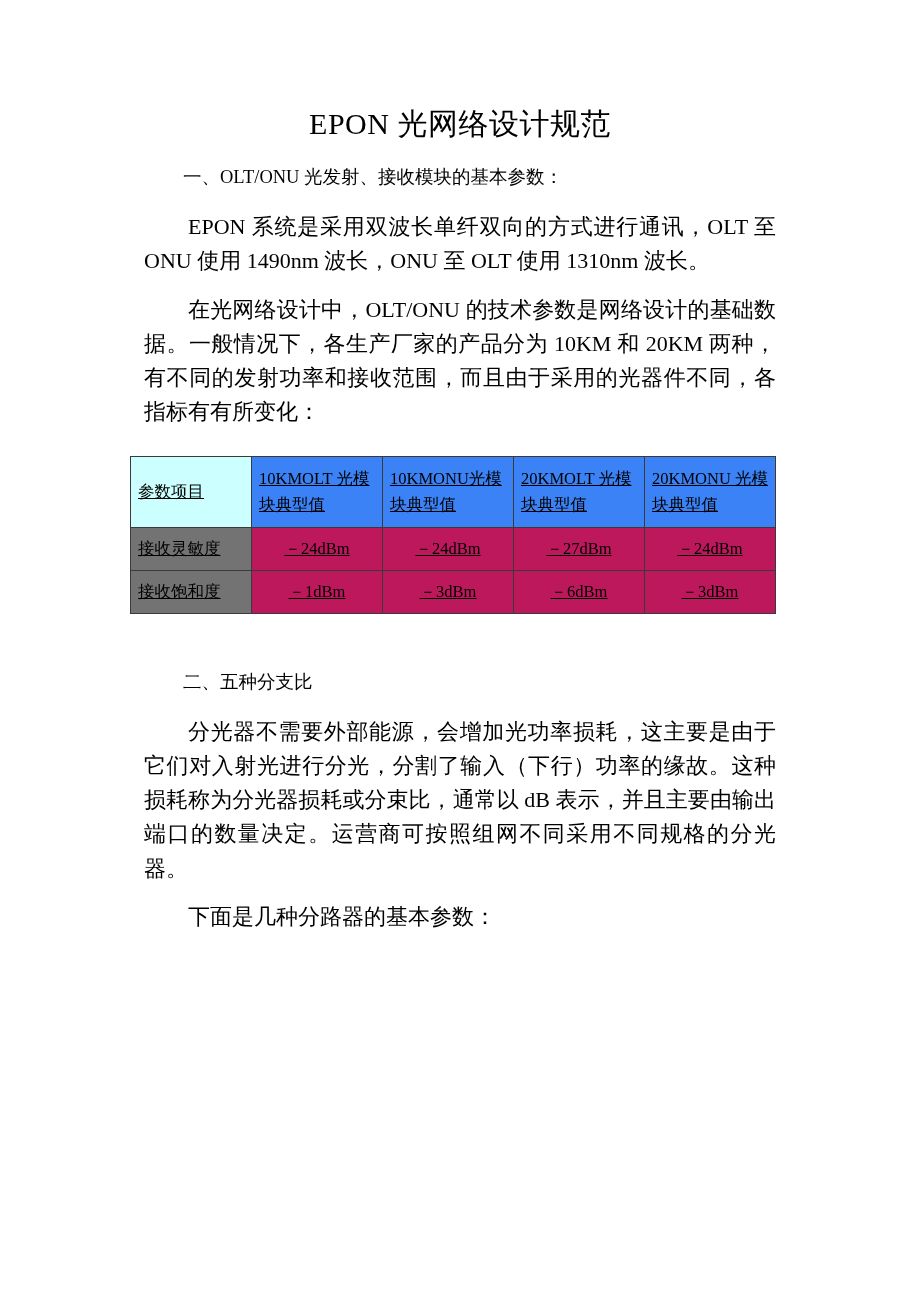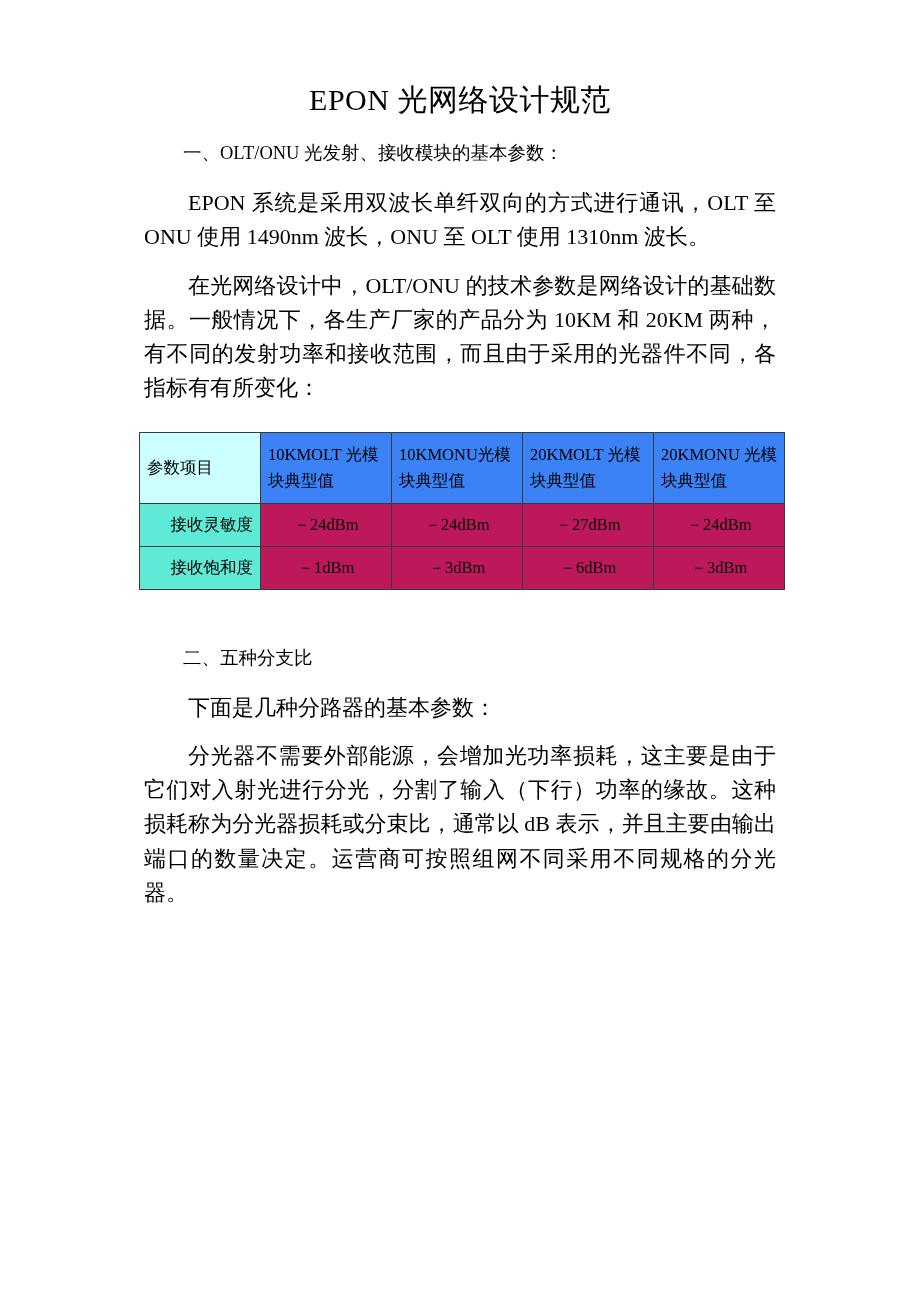--- a/index.html
+++ b/index.html
@@ -29,21 +29,21 @@
   }
 
   
   .doc-title {
     text-align: center;
     font-size: 30px;
     line-height: 40px;
     font-weight: normal;
     font-family: "Liberation Serif", "DejaVu Serif", serif;
     margin: 0;
-    padding-top: 80px;
+    padding-top: 104px;
     letter-spacing: 0.5px;
   }
 
   
   .para {
     font-size: 22px;
     line-height: 34.2px;
     text-align: justify;
     text-justify: inter-ideograph;
     margin: 14px;
@@ -56,21 +56,21 @@
     margin: 16px;
     text-indent: 2em;
   }
   .spacer-line {
     height: 34.2px;
   }
 
   
   .param-table-wrap {
     margin-top: 27px;
-    margin-left: 9px;
+    text-decoration: underline;
   }
   table.param-table {
     border-collapse: collapse;
     table-layout: fixed;
     width: 644px;
     font-size: 16.5px;
     font-family: "Liberation Serif", "DejaVu Serif", serif;
   }
   table.param-table td {
     border: 1px solid #3a3a3a;
@@ -80,22 +80,22 @@
   }
   table.param-table td.th-label {
     background: #CCFFFF;
     text-align: left;
   }
   table.param-table td.th-col {
     background: #3b82f6;
     text-align: left;
   }
   table.param-table td.row-label {
-    background: #5eead4;
-    text-align: right;
+    background: #737373;
+    text-align: left;
   }
   table.param-table td.cell-val {
     background: #be185d;
     text-align: center;
   }
   .col-w1 { width: 121px; }
   .col-w2 { width: 131px; }
   .hdr-row td { height: 62px; }
   .body-row td { height: 34px; }
 </style>
@@ -150,18 +150,18 @@
 
         </tbody>
       </table>
     </div>
 
     <div class="spacer-line"></div>
 
     <p class="heading-line">二、五种分支比</p>
 
 
+    <p class="para">分光器不需要外部能源，会增加光功率损耗，这主要是由于它们对入射光进行分光，分割了输入（下行）功率的缘故。这种损耗称为分光器损耗或分束比，通常以 dB 表示，并且主要由输出端口的数量决定。运营商可按照组网不同采用不同规格的分光器。</p>
+
     <p class="para">下面是几种分路器的基本参数：</p>
-
-    <p class="para">分光器不需要外部能源，会增加光功率损耗，这主要是由于它们对入射光进行分光，分割了输入（下行）功率的缘故。这种损耗称为分光器损耗或分束比，通常以 dB 表示，并且主要由输出端口的数量决定。运营商可按照组网不同采用不同规格的分光器。</p>
 
   </div>
 </div>
 
 </body></html>

